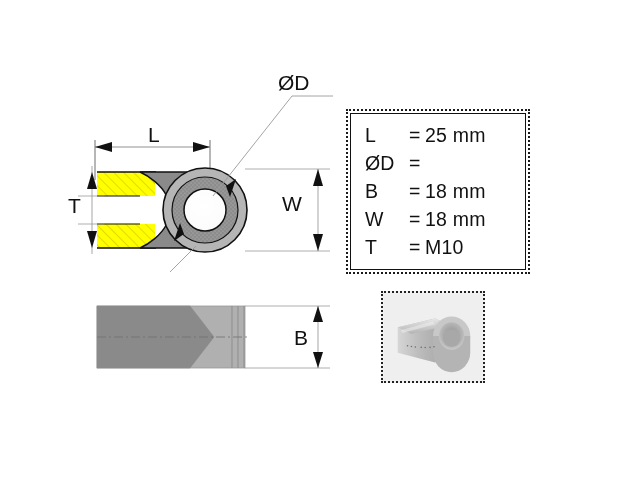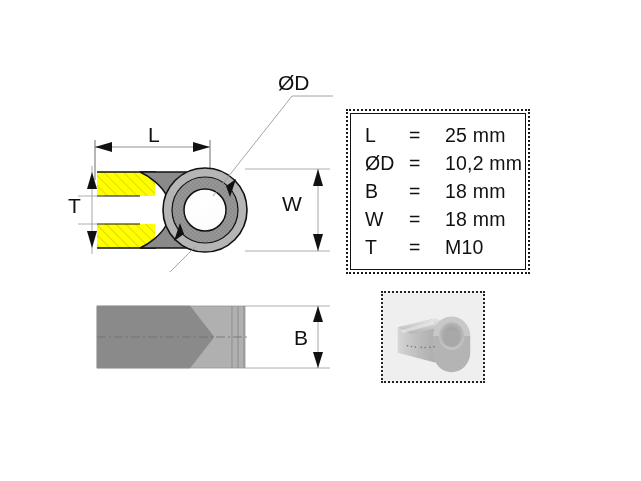--- a/index.html
+++ b/index.html
@@ -55,21 +55,20 @@
     width: 44px;
     flex: 0 0 44px;
     white-space: nowrap;
   }
   .spec-eq {
     width: 16px;
     flex: 0 0 16px;
   }
   .spec-val {
     white-space: nowrap;
-    margin-left: 20px;
   }
   .photo-frame {
     position: absolute;
     left: 381px;
     top: 291px;
     width: 104px;
     height: 92px;
     box-sizing: border-box;
     border: 2px dotted #222222;
     background: #f2f2f2;
@@ -215,21 +214,20 @@
   <div class="spec-box">
     <div class="spec-inner">
       <div class="spec-row">
         <span class="spec-sym">L</span>
         <span class="spec-eq">=</span>
         <span class="spec-val">25 mm</span>
       </div>
       <div class="spec-row">
         <span class="spec-sym">ØD</span>
         <span class="spec-eq">=</span>
-        <span class="spec-val">10,2 mm</span>
       </div>
       <div class="spec-row">
         <span class="spec-sym">B</span>
         <span class="spec-eq">=</span>
         <span class="spec-val">18 mm</span>
       </div>
       <div class="spec-row">
         <span class="spec-sym">W</span>
         <span class="spec-eq">=</span>
         <span class="spec-val">18 mm</span>

